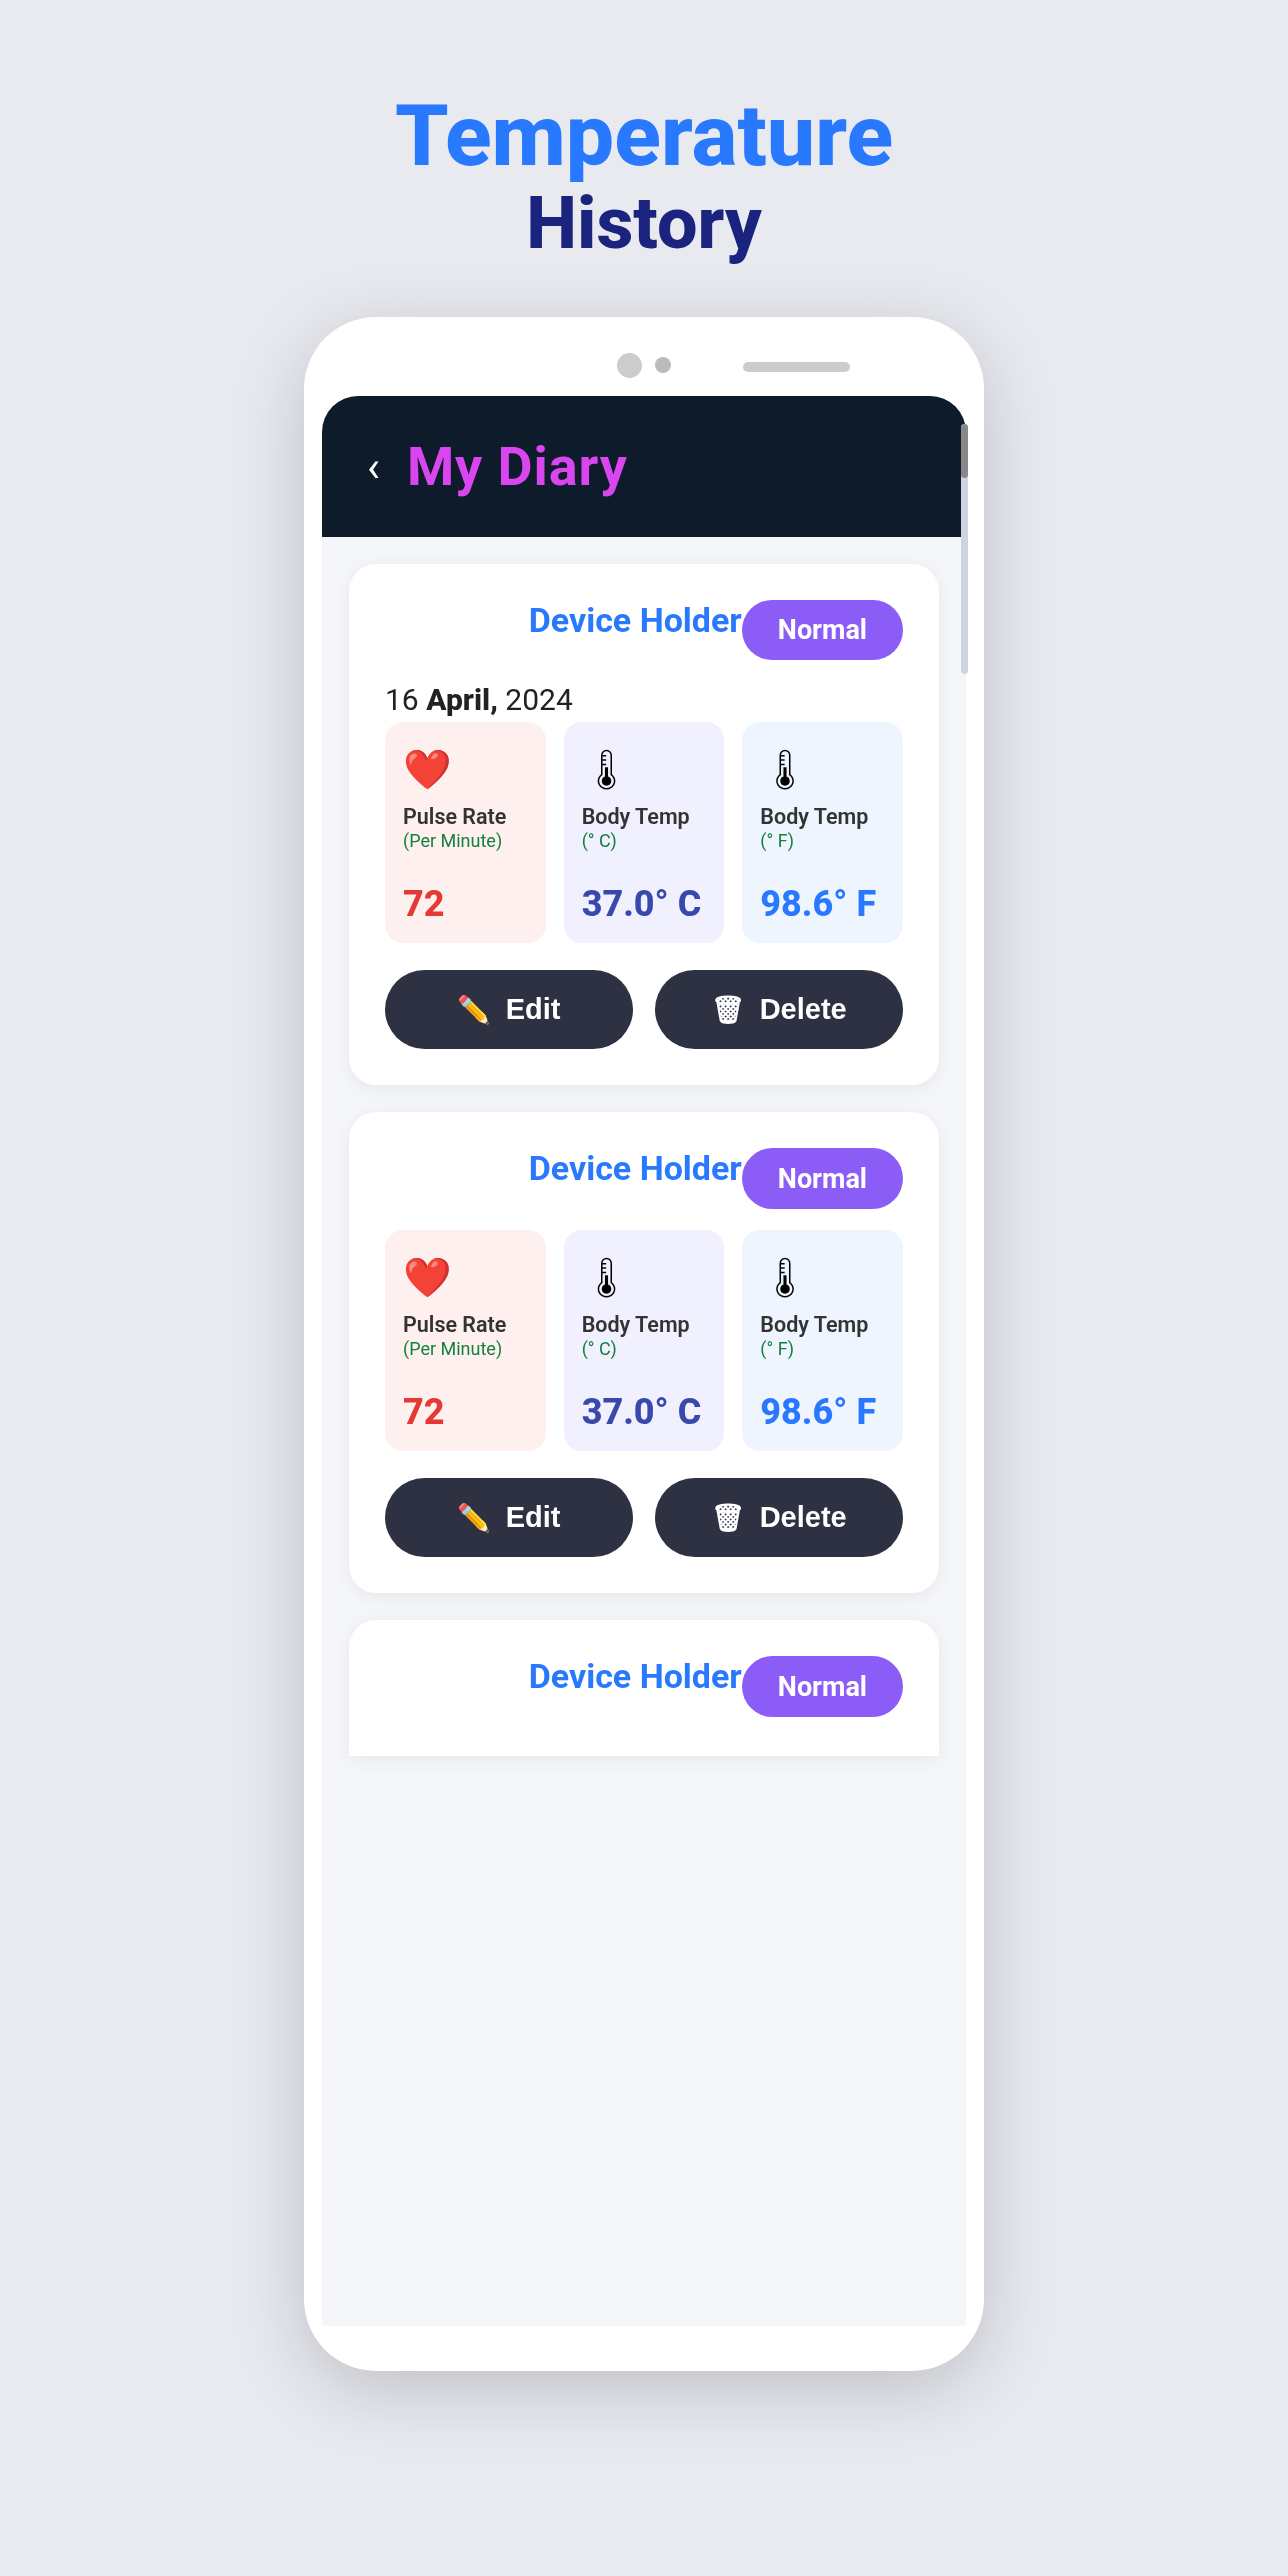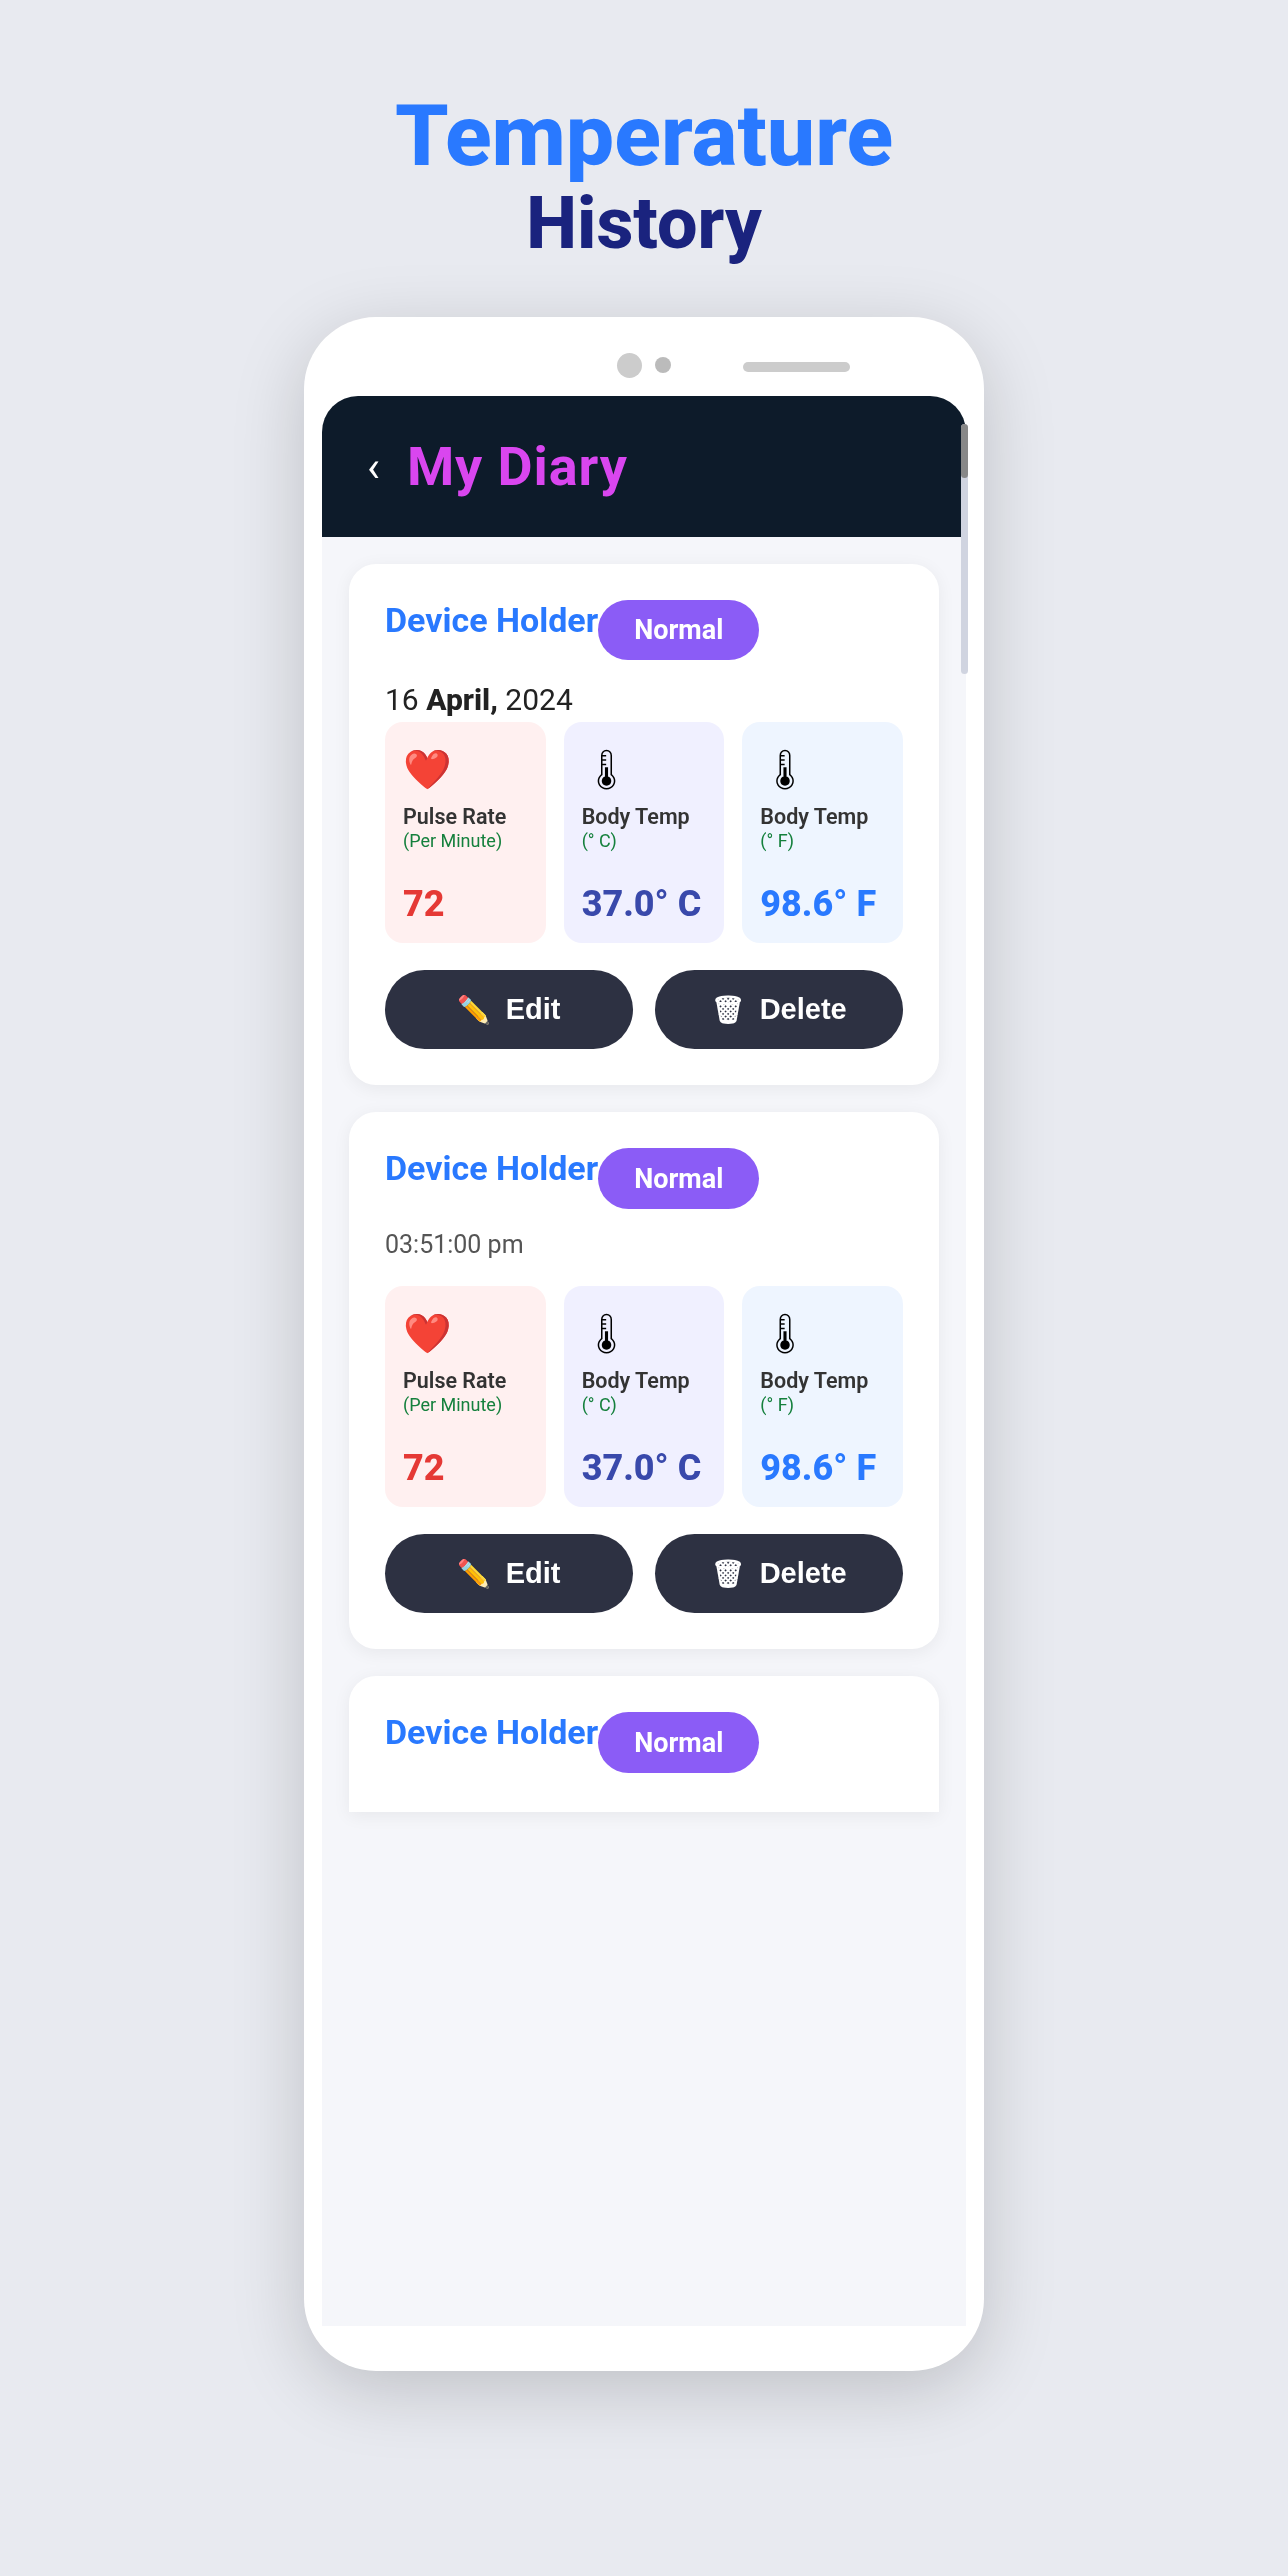--- a/index.html
+++ b/index.html
@@ -110,21 +110,21 @@
     
     .entry-card {
       background: #ffffff;
       border-radius: 27px;
       padding: 36px 36px 36px 36px;
       box-shadow: 0 3.6px 18px rgba(0,0,0,0.06);
     }
 
     .card-header {
       display: flex;
-      justify-content: flex-start;
+      justify-content: flex-end;
       align-items: flex-start;
       margin-bottom: 21.5px;
     }
 
     .card-title {
       font-size: 34px;
       font-weight: 700;
       color: #2979ff;
     }
 
@@ -334,21 +334,20 @@
     </div>
 
     <div class="entry-card">
       <div class="card-header">
         <div>
           <div class="card-title">Device Holder</div>
         </div>
         <div class="normal-badge">Normal</div>
       </div>
 
-      <div class="card-time">03:51:00 pm</div>
 
       <div class="metrics-row">
 
         <div class="metric-box pulse">
           <div class="metric-icon">❤️</div>
           <div class="metric-label">Pulse Rate</div>
           <div class="metric-sublabel">(Per Minute)</div>
           <div class="metric-value pulse-val">72</div>
         </div>
 

